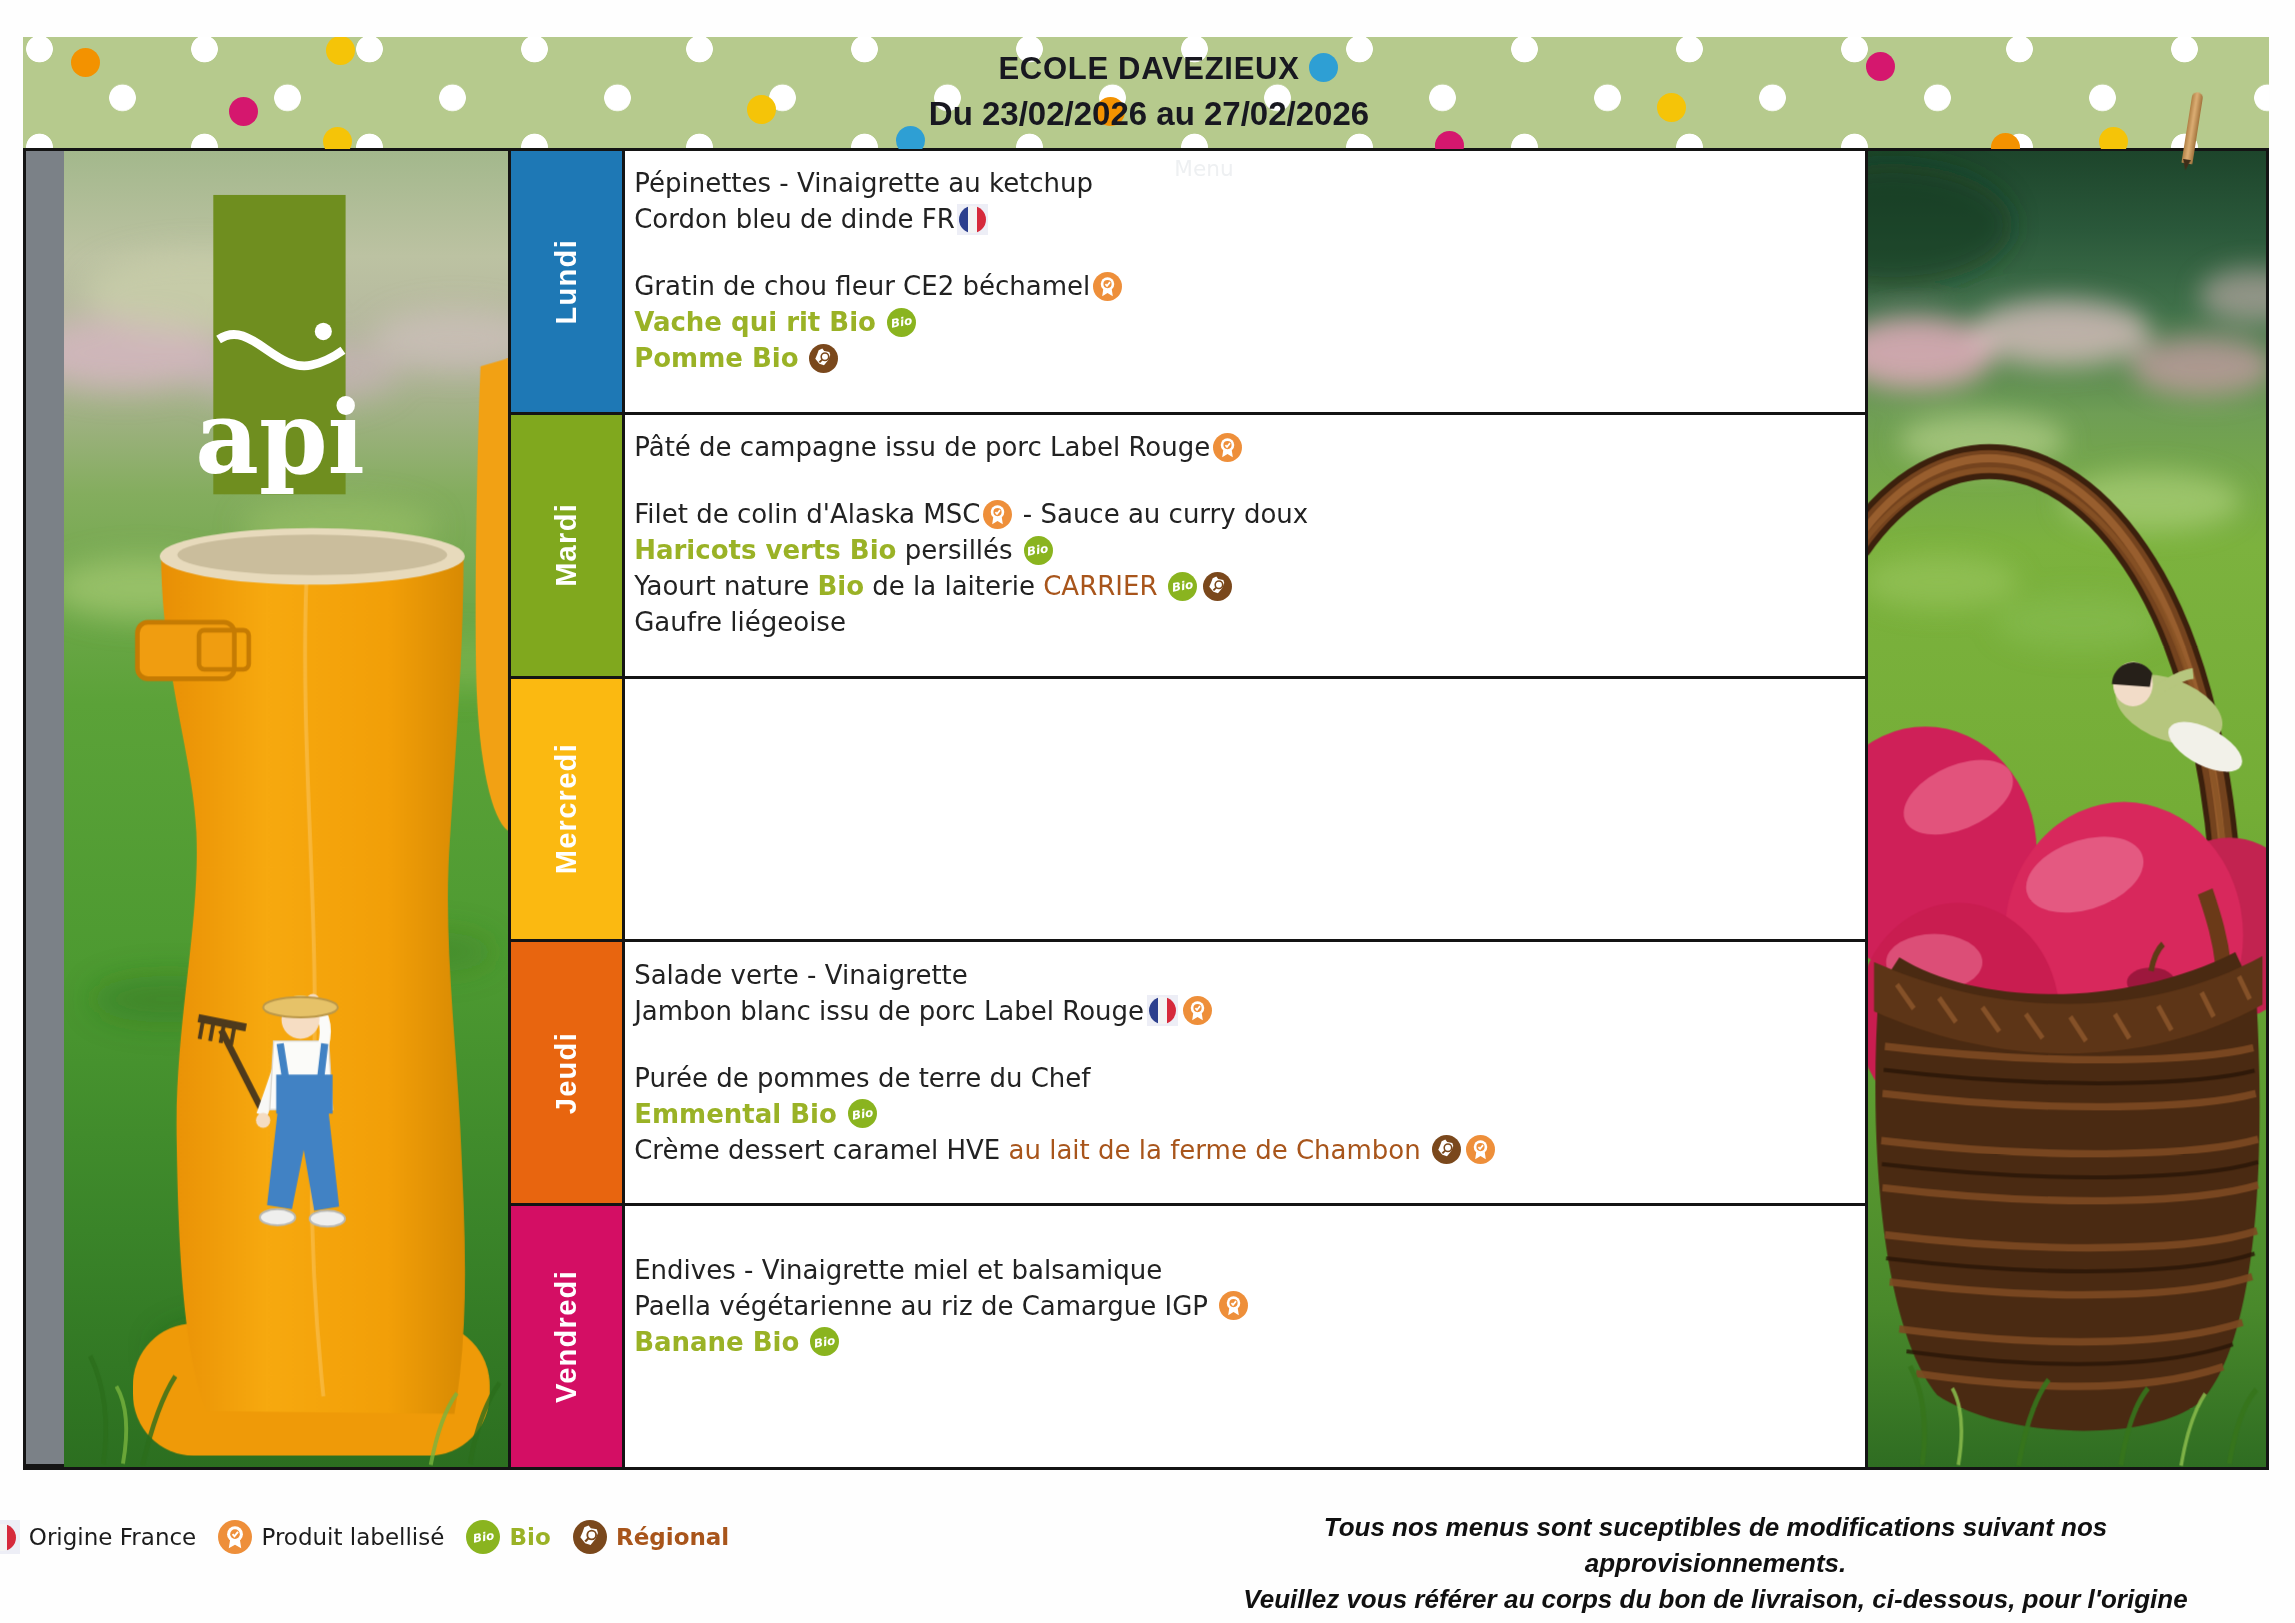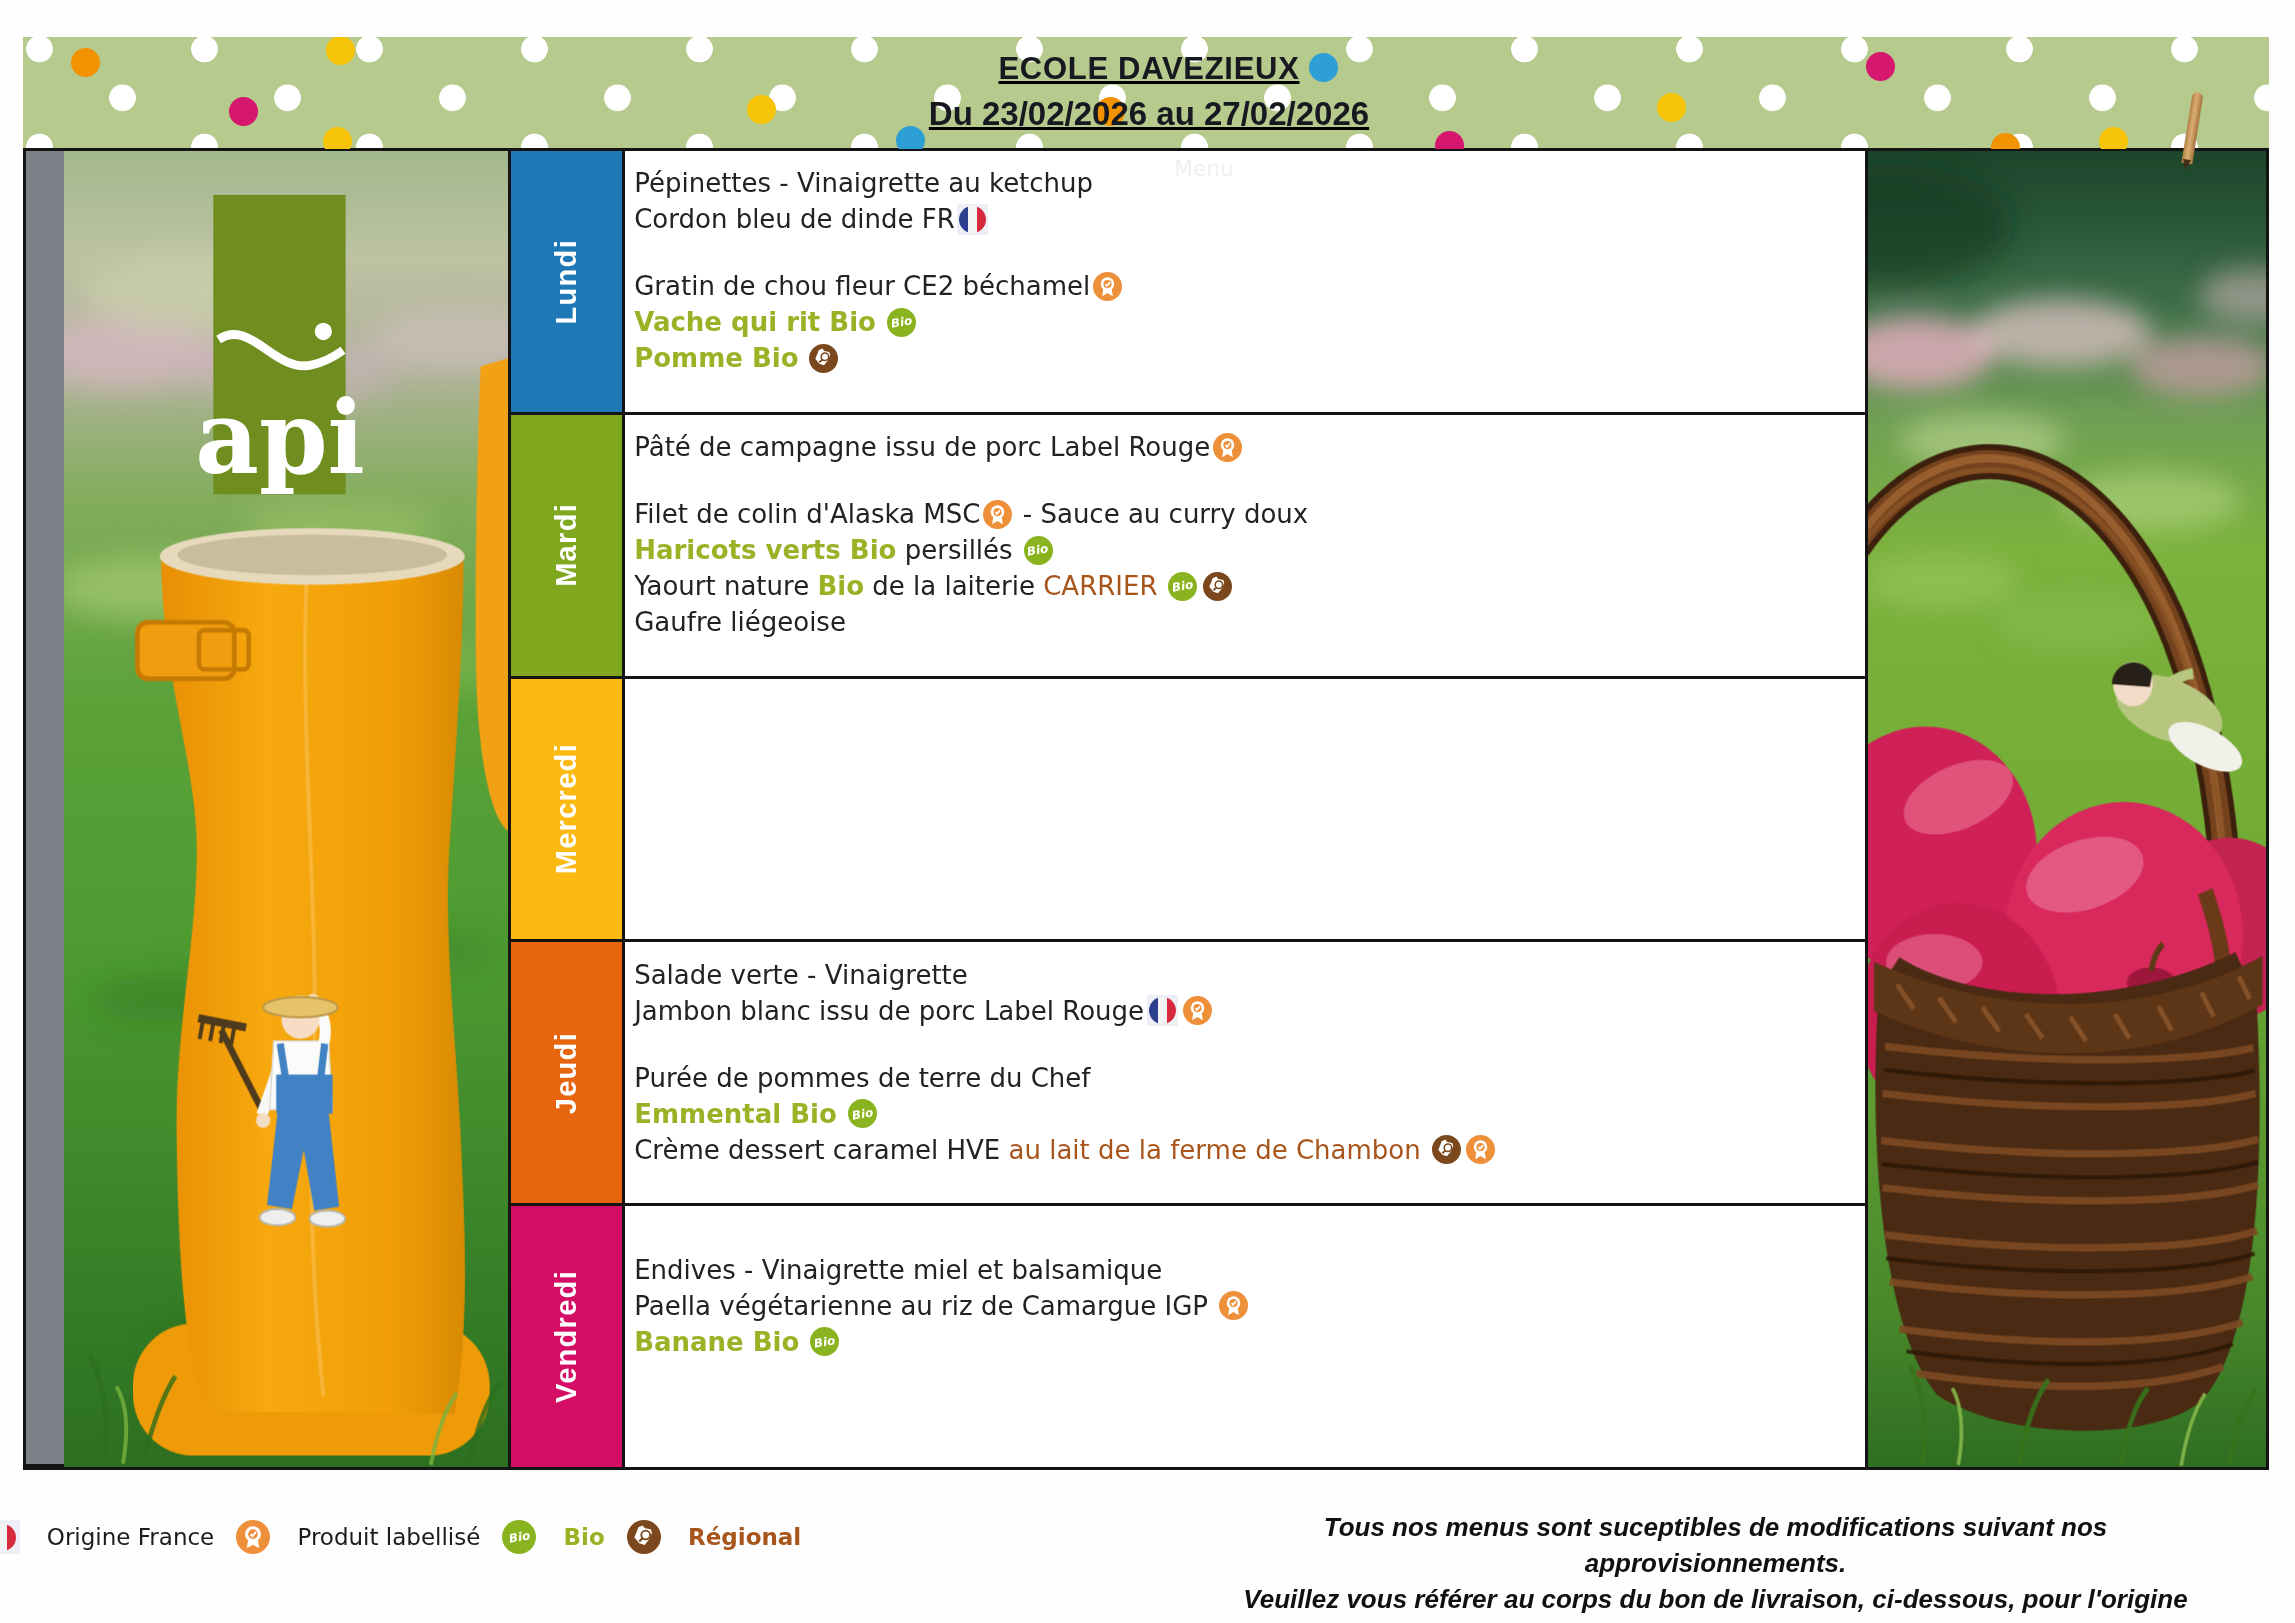--- a/index.html
+++ b/index.html
@@ -9,21 +9,21 @@
 
   
   #banner{position:absolute;left:23px;top:37px;width:2246px;height:112px;overflow:hidden;
     background-color:#b6ca8d;
     background-image:
       radial-gradient(circle,#fff 0 13px,rgba(255,255,255,0) 13.7px),
       radial-gradient(circle,#fff 0 13px,rgba(255,255,255,0) 13.7px);
     background-size:165px 98px,165px 98px;
     background-position:17px 11.8px,99px 61px;}
   .cdot{position:absolute;width:29px;height:29px;border-radius:50%;z-index:2;}
-  #banner-title{position:absolute;left:668px;top:14.4px;width:916px;text-align:center;z-index:3;text-decoration:underline;}
+  #banner-title{position:absolute;left:668px;top:14.4px;width:916px;text-align:center;z-index:3;}
   .title-school{font-family:"Liberation Sans",sans-serif;font-weight:700;font-size:31px;
     color:#181820;letter-spacing:0.7px;}
   .title-date{font-family:"Liberation Sans",sans-serif;font-weight:700;font-size:33px;
     color:#181820;margin-top:7.9px;}
 
   
   #pencil{position:absolute;left:2187px;top:92px;width:11px;height:72px;z-index:6;
     transform:rotate(9deg);border-radius:5.2px 5.2px 1.3px 1.3px;
     background:linear-gradient(90deg,#b08045,#dcae74 45%,#a2733c);}
   #pencil::after{content:"";position:absolute;left:0.7px;bottom:-11px;
@@ -65,21 +65,21 @@
     background:linear-gradient(90deg,#2c3f8e 0 33%,#f4f4f4 33% 66%,#d62a3c 66%);}
   .mi.bio{background:#8ab41f;border-radius:50%;}
   .mi.bio i{font-style:italic;font-weight:700;font-size:11.8px;color:#fff;transform:rotate(-10deg);
     font-family:"DejaVu Sans",sans-serif;}
 
   
   #legend{position:absolute;left:0;top:1520px;display:flex;align-items:center;gap:22px;z-index:4;}
   .legend-item{display:flex;align-items:center;gap:9.2px;}
   .legend-item .mi{width:34px;height:34px;margin:0;}
   .legend-item:first-child{margin-left:-14.4px;}
-  .legend-label{font-size:23px;color:#1c1c1c;margin-left:18px;}
+  .legend-label{font-size:23px;color:#1c1c1c;}
   .legend-label.green{color:#9ab226;font-weight:700;}
   .legend-label.brown{color:#a8551b;font-weight:700;}
   #notice{position:absolute;left:1231px;top:1509px;width:969px;text-align:center;
     font-family:"Liberation Sans",sans-serif;font-style:italic;font-weight:700;
     font-size:26px;line-height:36px;color:#101010;}
 </style>
 </head>
 <body>
 
 <div id="page">

